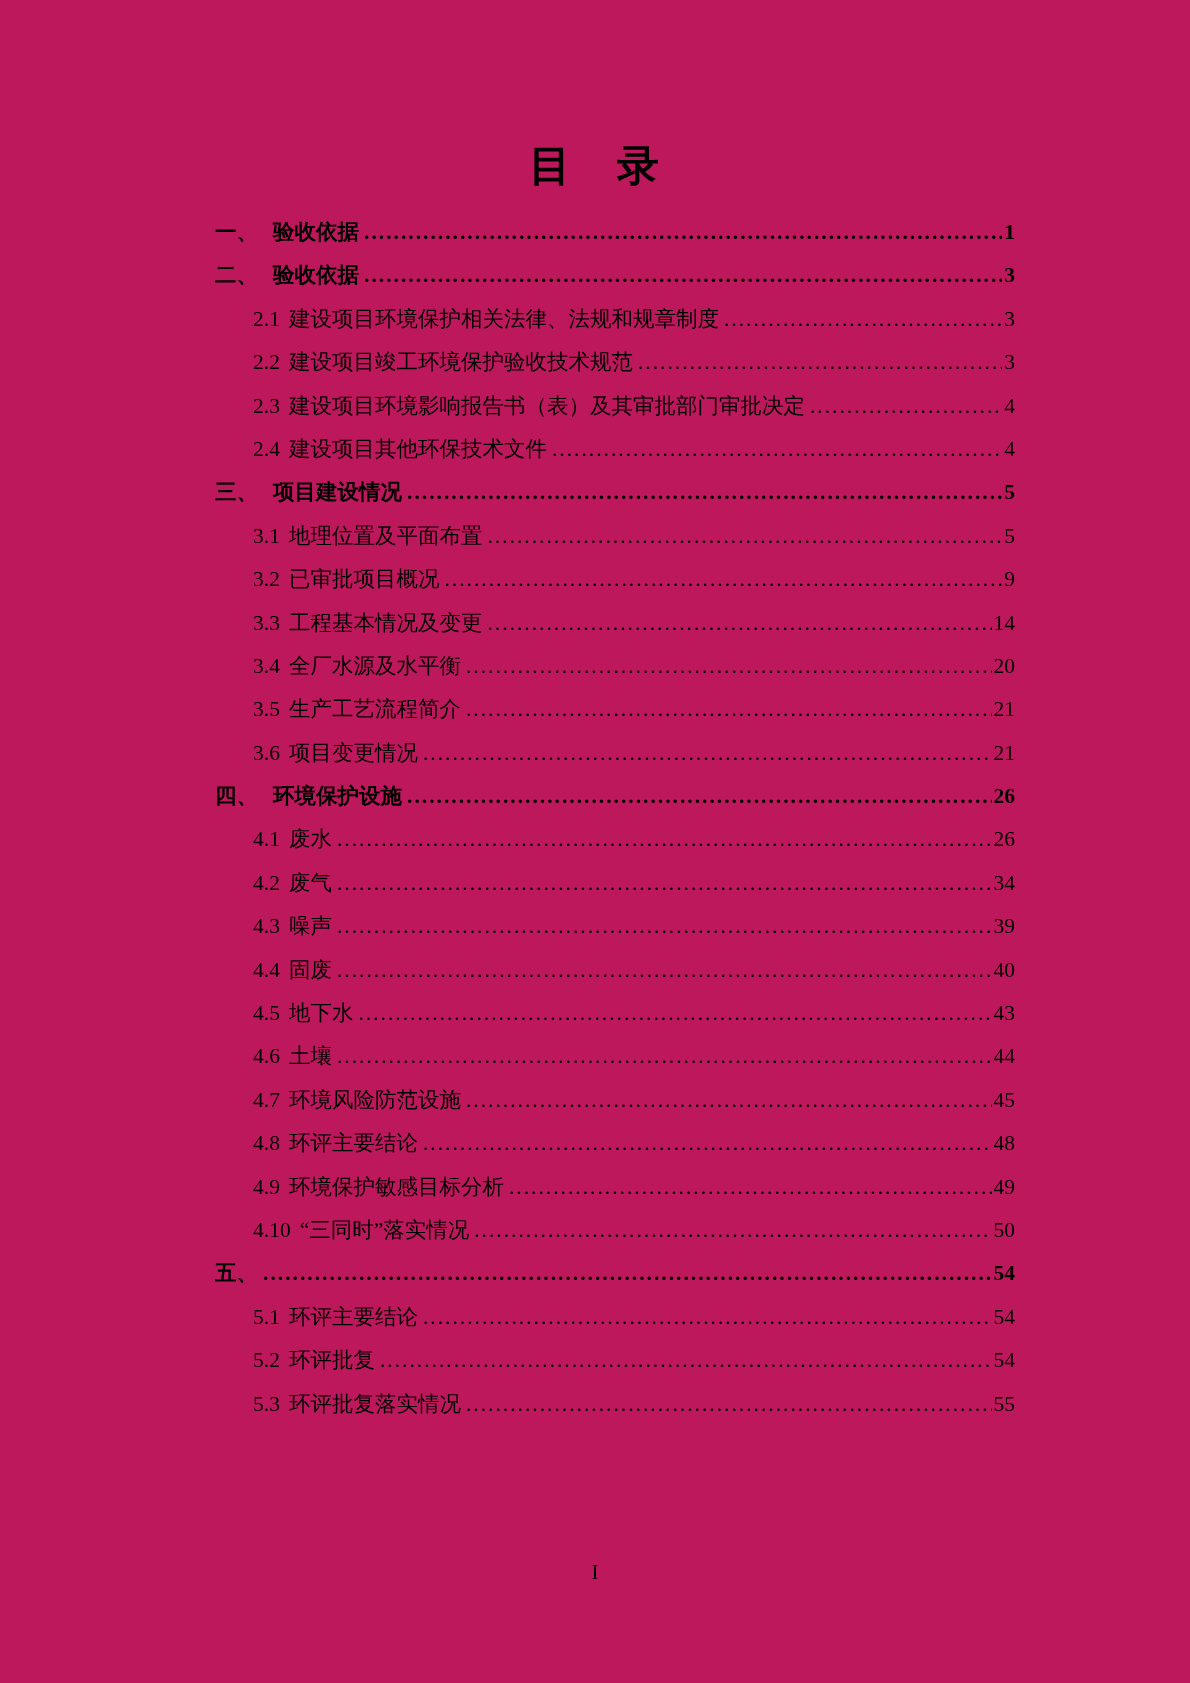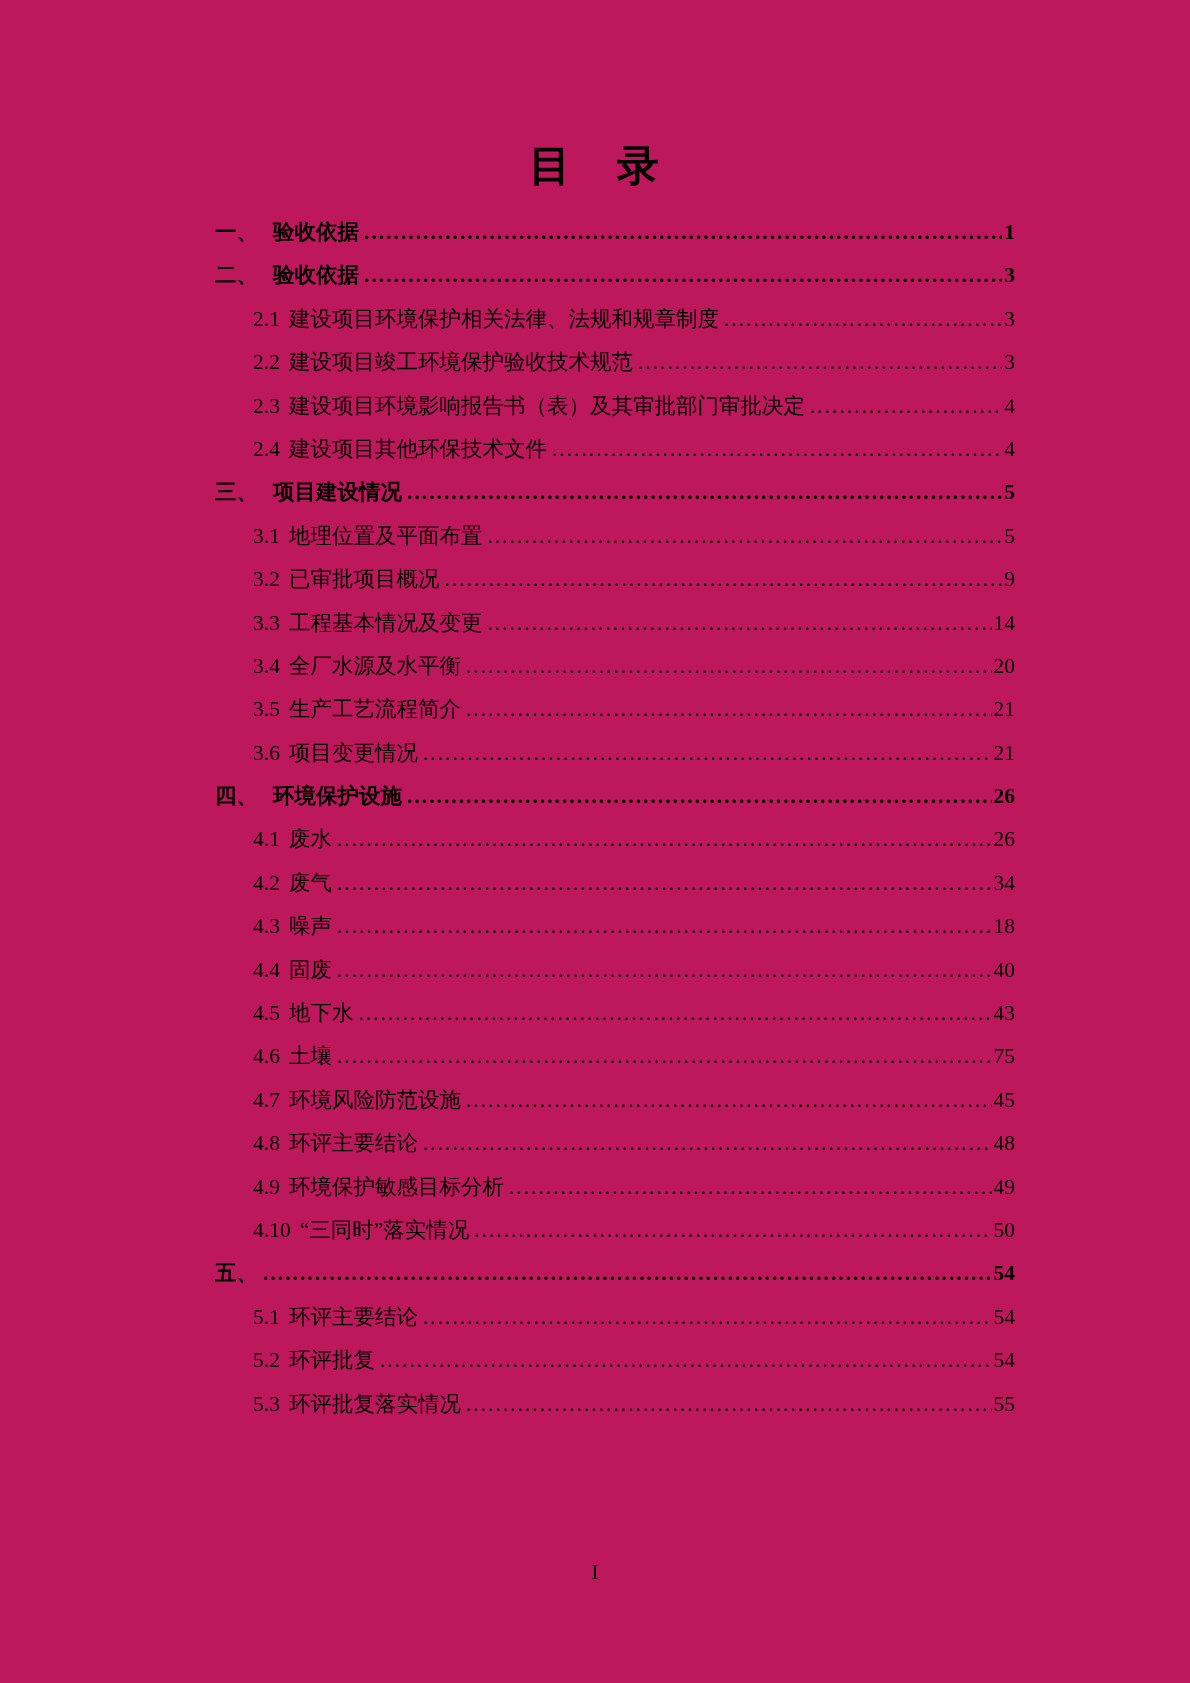--- a/index.html
+++ b/index.html
@@ -178,39 +178,39 @@
       <div class="toc-row l1">
       <span class="num">4.2</span>
       <span class="label">废气</span>
       <span class="leader">................................................................................................................................................................................................................................................</span>
       <span class="pagenum">34</span>
     </div>
       <div class="toc-row l1">
       <span class="num">4.3</span>
       <span class="label">噪声</span>
       <span class="leader">................................................................................................................................................................................................................................................</span>
-      <span class="pagenum">18</span>
+      <span class="pagenum">39</span>
     </div>
       <div class="toc-row l1">
       <span class="num">4.4</span>
       <span class="label">固废</span>
       <span class="leader">................................................................................................................................................................................................................................................</span>
       <span class="pagenum">40</span>
     </div>
       <div class="toc-row l1">
       <span class="num">4.5</span>
       <span class="label">地下水</span>
       <span class="leader">................................................................................................................................................................................................................................................</span>
       <span class="pagenum">43</span>
     </div>
       <div class="toc-row l1">
       <span class="num">4.6</span>
       <span class="label">土壤</span>
       <span class="leader">................................................................................................................................................................................................................................................</span>
-      <span class="pagenum">75</span>
+      <span class="pagenum">44</span>
     </div>
       <div class="toc-row l1">
       <span class="num">4.7</span>
       <span class="label">环境风险防范设施</span>
       <span class="leader">................................................................................................................................................................................................................................................</span>
       <span class="pagenum">45</span>
     </div>
       <div class="toc-row l1">
       <span class="num">4.8</span>
       <span class="label">环评主要结论</span>

